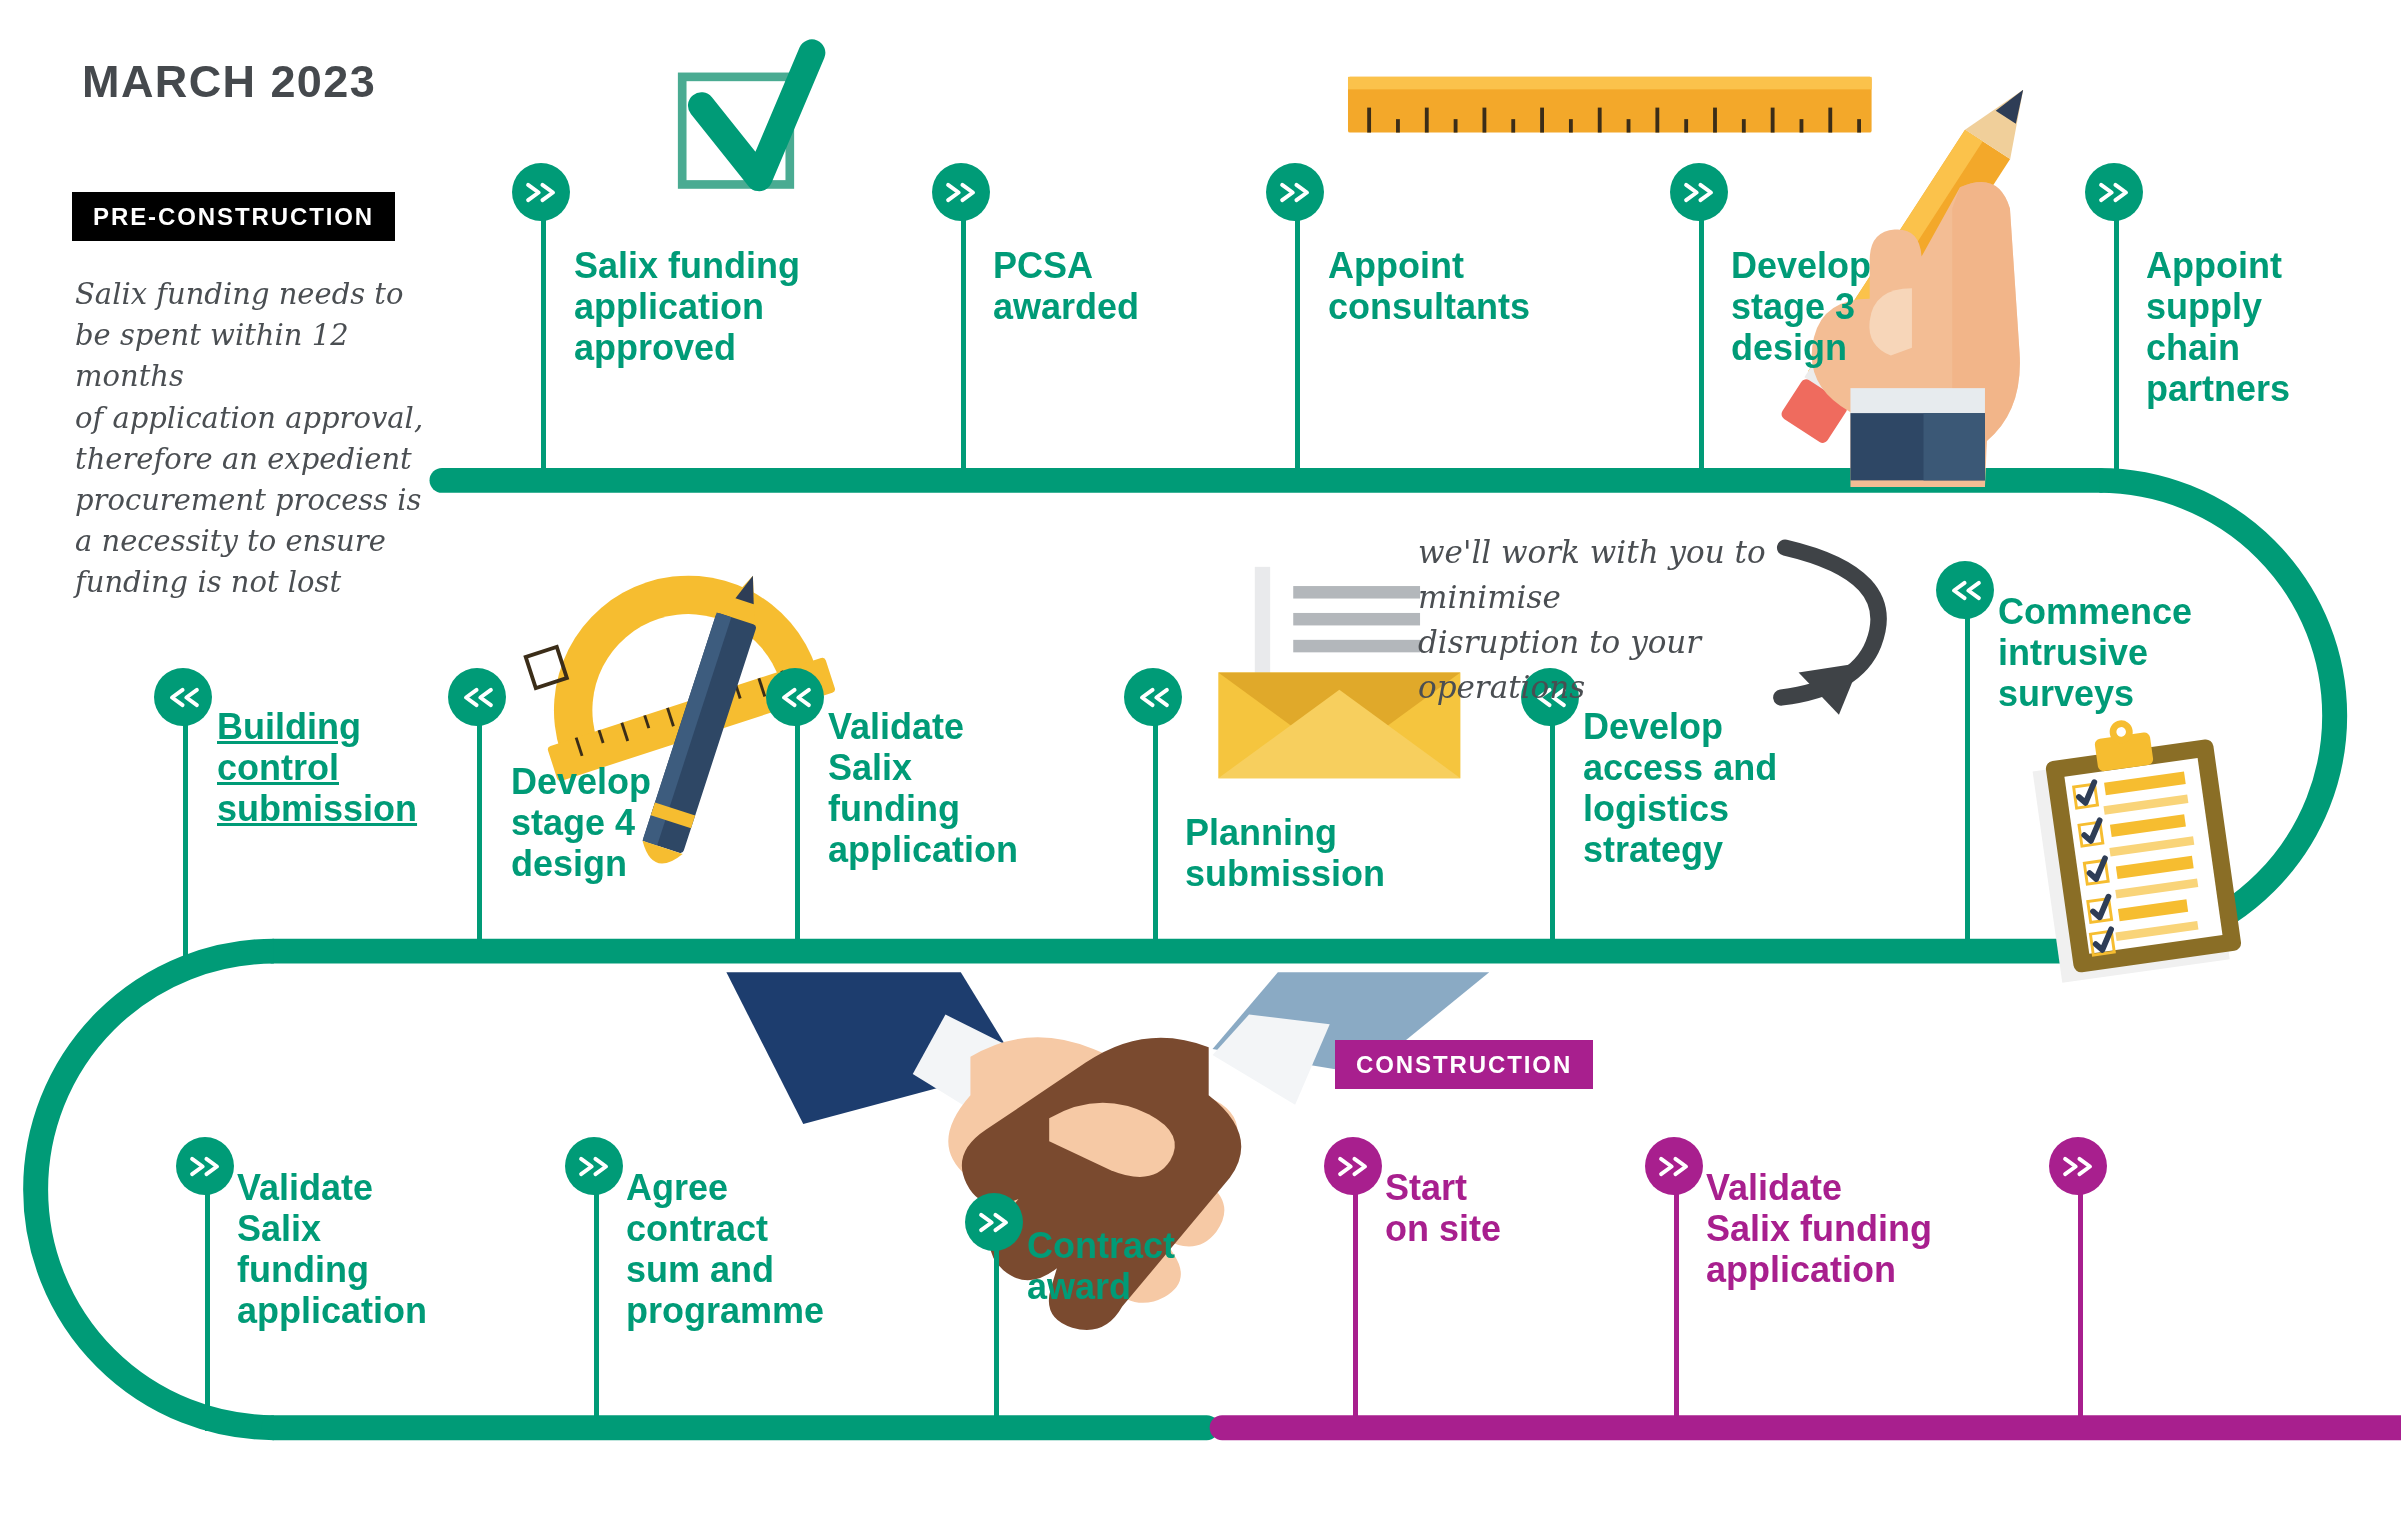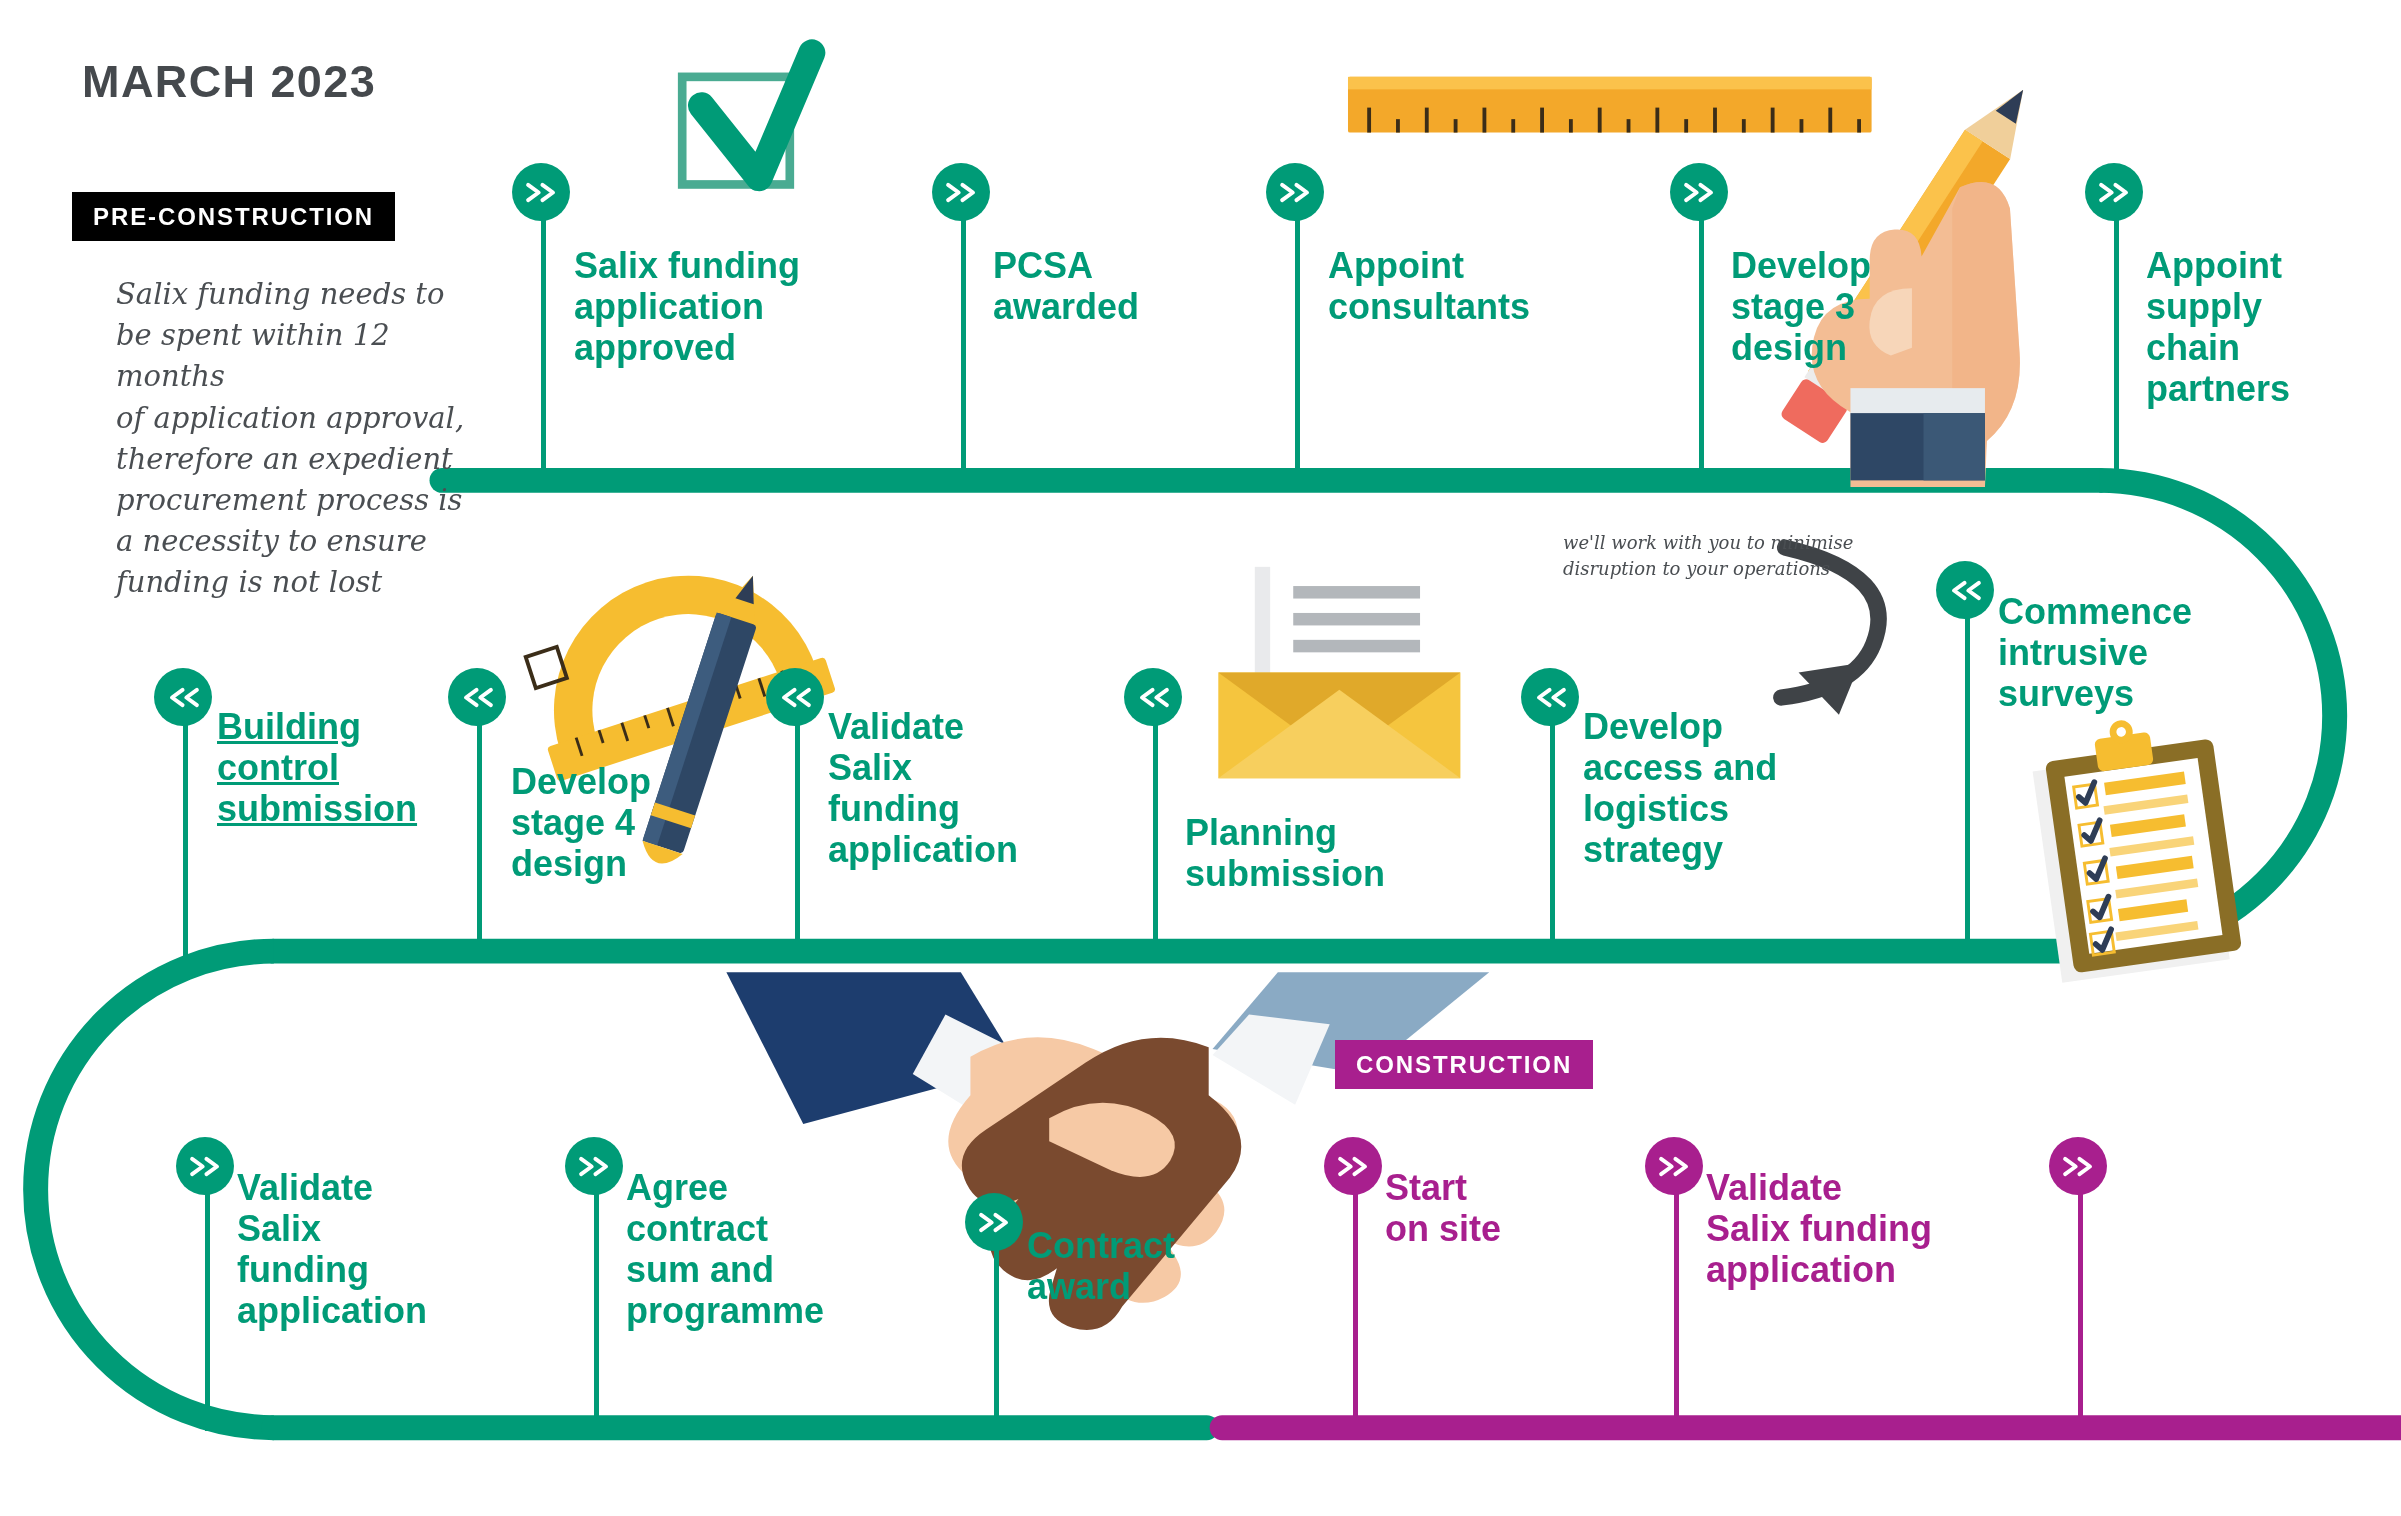--- a/index.html
+++ b/index.html
@@ -29,24 +29,24 @@
     padding:10.6px 21px 10.6px 21px;white-space:nowrap;
     font-family:"Liberation Sans",sans-serif;
   }
   #badge-pre{left:72px;top:192px;background:#000000;}
   #badge-con{left:1335px;top:1040px;background:#a81f8e;}
 
   
   .hand{
     font-family:"DejaVu Serif", serif;
     font-style:italic;color:#4a4e52;
-    font-size:29px;line-height:1.42;white-space:pre-line;margin-left:41px;
+    font-size:29px;line-height:1.42;white-space:pre-line;
   }
   #note-left{position:absolute;left:75px;top:274px;width:375px;}
-  #note-mid{position:absolute;left:1522px;top:530px;width:413px;font-size:18px;line-height:1.45;font-style:italic;}
+  #note-mid{position:absolute;left:1418px;top:530px;width:413px;font-size:31px;line-height:1.45;font-style:italic;}
 
   
   .pin{position:absolute;}
   .pin .stem{
     position:absolute;left:0px;top:0px;width:4.8px;background:#009b77;
   }
   .pin .dot{
     position:absolute;left:-29px;top:-54px;width:58px;height:58px;
     border-radius:50%;background:#009b77;
     display:flex;align-items:center;justify-content:center;

